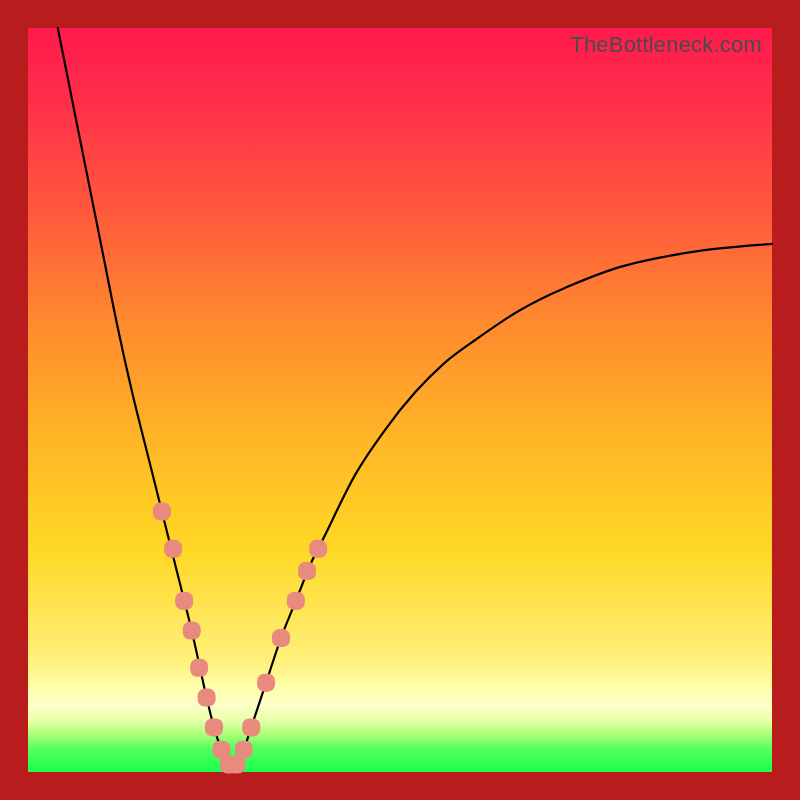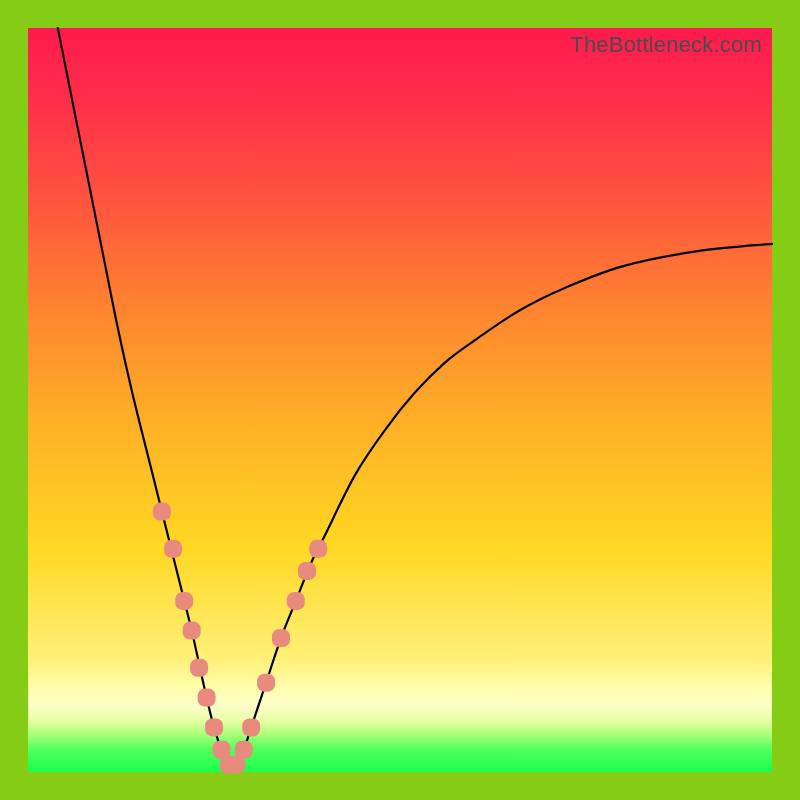--- a/index.html
+++ b/index.html
@@ -9,21 +9,21 @@
     height: 800px;
     background: #000;
     font-family: Arial, Helvetica, sans-serif;
     overflow: hidden;
   }
   .frame {
     position: absolute;
     left: 0; top: 0;
     width: 800px;
     height: 800px;
-    background: #84cc16;
+    background: #b91c1c;
   }
   .plot {
     position: absolute;
     left: 28px;
     top: 28px;
     width: 744px;
     height: 744px;
     
     background: linear-gradient(to bottom,
       #ff1a4d 0%,

